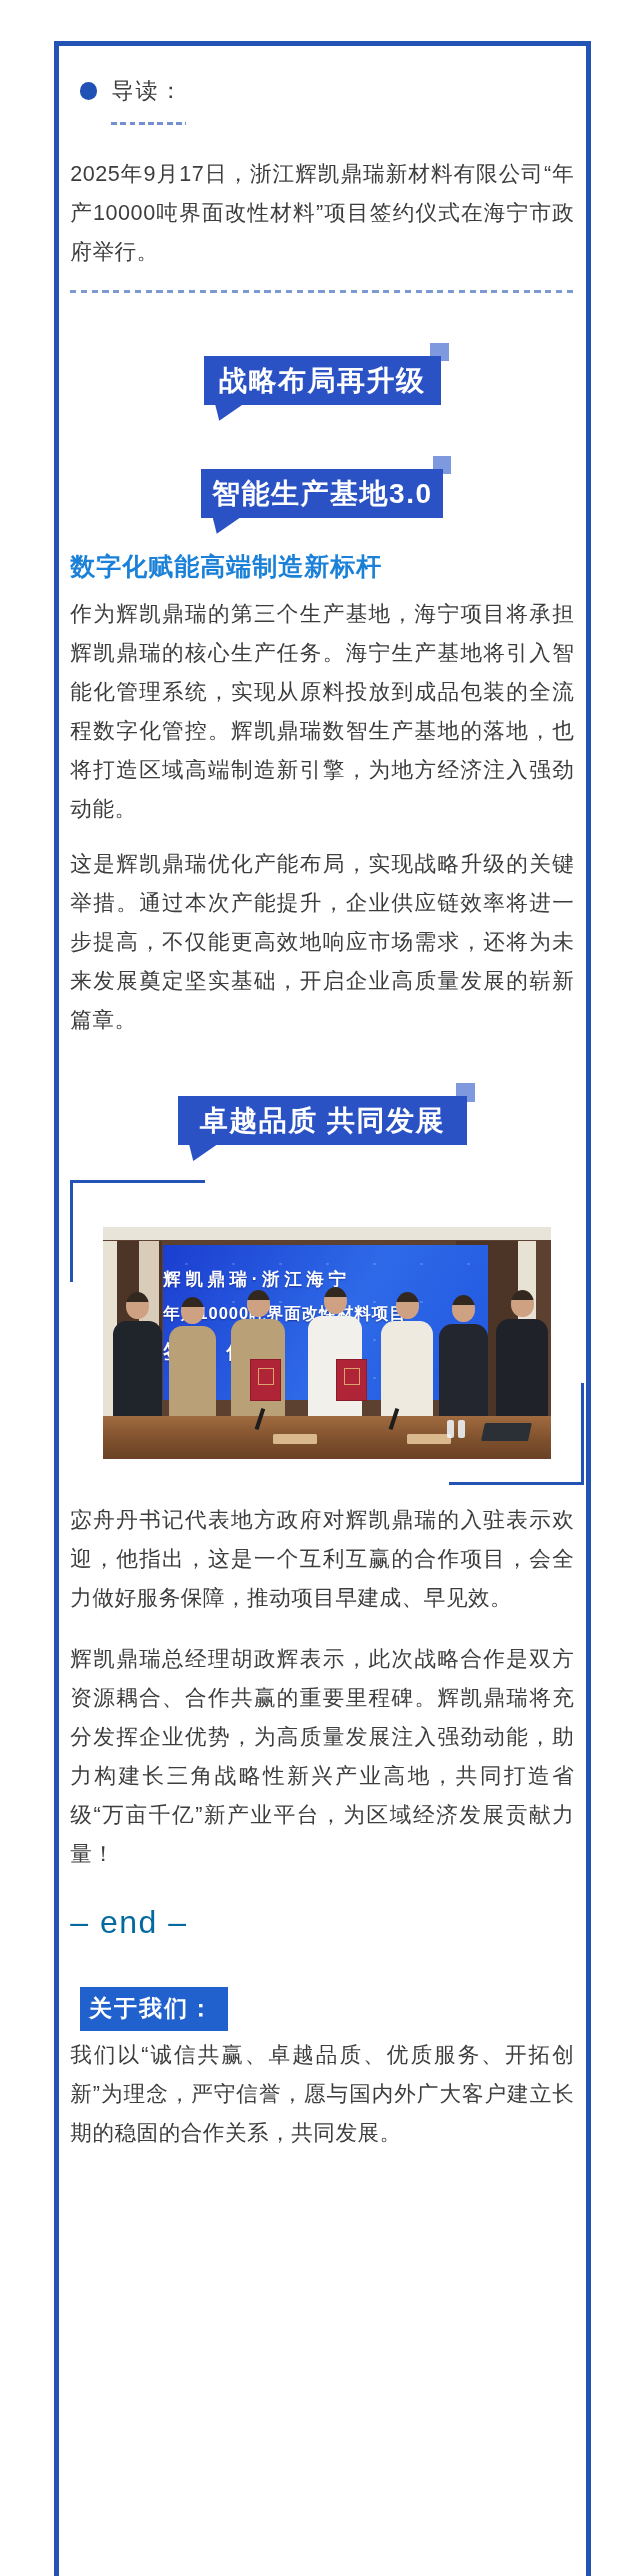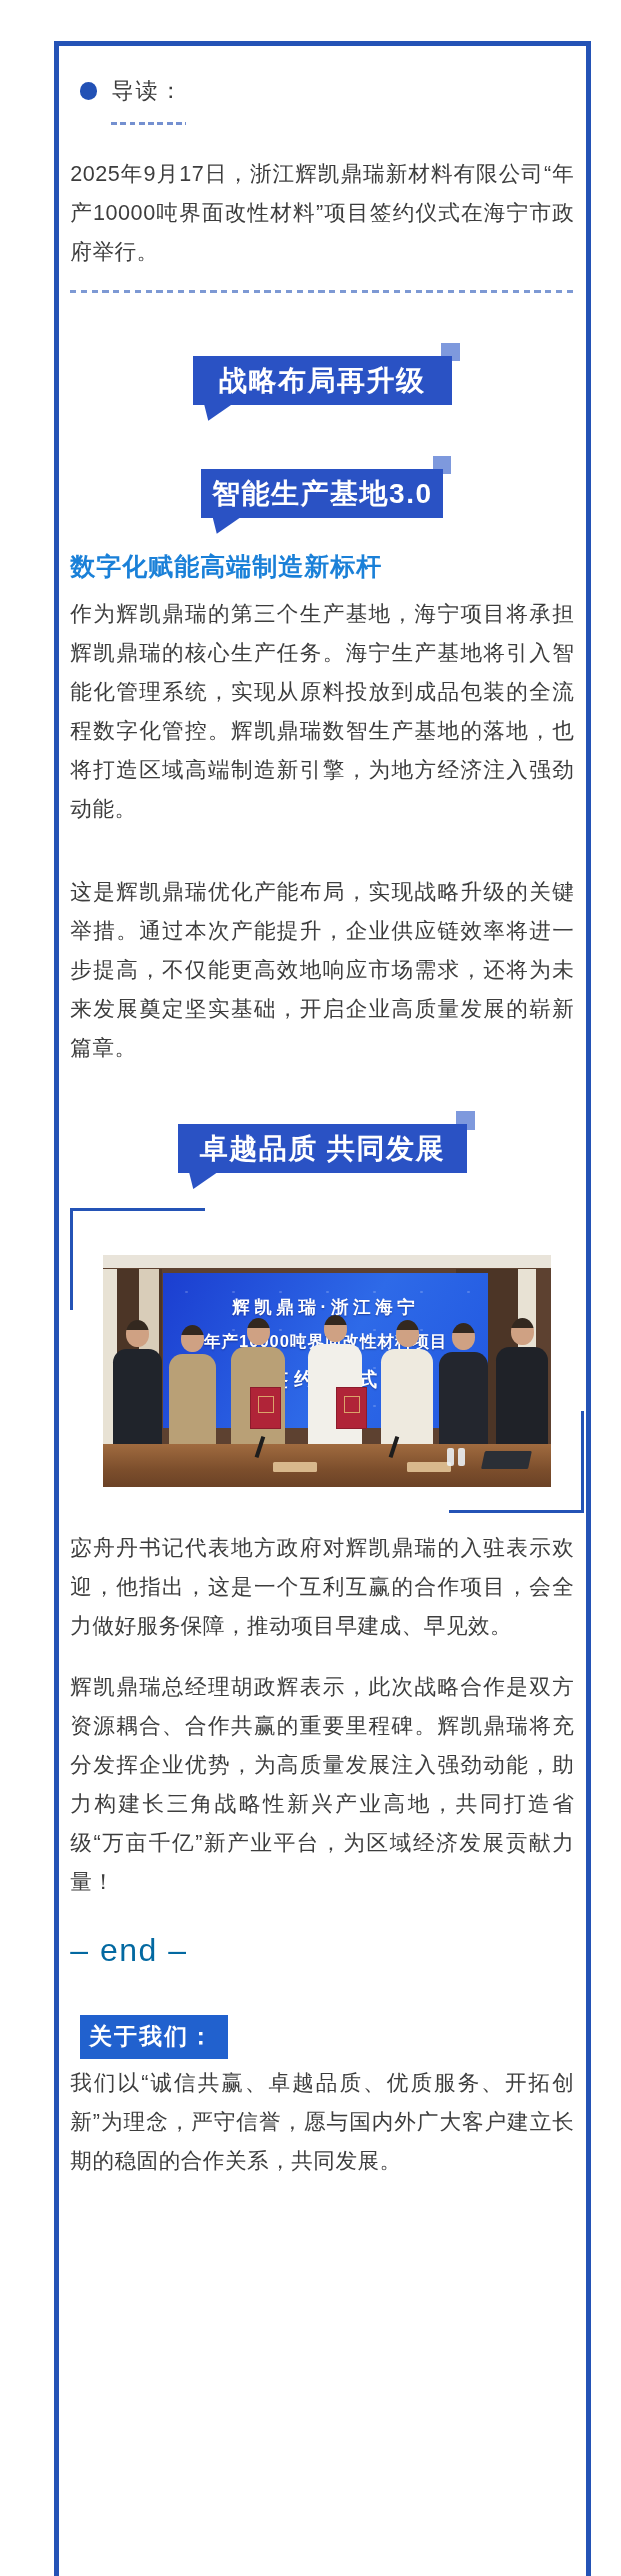--- a/index.html
+++ b/index.html
@@ -12,32 +12,32 @@
   .lead{display:flex;align-items:center;margin-top:30px;}
   .bullet{width:17.5px;height:17.5px;border-radius:50%;background:#2251b5;margin:0 14.4px 0 9.3px;flex:0 0 auto;}
   .lead-label{font-size:22px;color:#3c3c3c;letter-spacing:2.1px;}
   .lead-dashes{margin:15.5px 0 0 41px;width:75px;height:3.6px;
       background:repeating-linear-gradient(90deg,#7490d0 0 5.7px,transparent 5.7px 9.3px);}
   .dotted{margin-top:18.5px;height:3.6px;
       background:repeating-linear-gradient(90deg,#7d99d4 0 6.2px,transparent 6.2px 10.8px);}
 
   
   .body{font-size:21.6px;line-height:39px;color:#3d3d3d;text-align:justify;letter-spacing:0.5px;margin:0;}
-  .mt50{margin-top:26px;}.mt22{margin-top:11.3px;}.mt54{margin-top:44px;}
+  .mt50{margin-top:26px;}.mt22{margin-top:11.3px;}.mt54{margin-top:16px;}
   .mt80{margin-top:41px;}.mt42{margin-top:21.6px;}.mt30{margin-top:15.5px;}
   .mt6{margin-top:3.1px;}.mt56{margin-top:29px;}
 
   .entry-link{color:#8095c2;text-decoration:none;cursor:pointer;}
   .mag{display:inline-block;width:8.2px;height:8.2px;border:2.1px solid #8095c2;border-radius:50%;
        position:relative;top:-11.3px;margin-left:2.1px;}
   .mag::after{content:"";position:absolute;width:2.1px;height:6.2px;background:#8095c2;
        transform:rotate(-45deg);right:-2.6px;bottom:-4.1px;}
 
   
-  .banner-wrap{position:relative;width:259px;margin:63px auto 0;}
+  .banner-wrap{position:relative;width:237px;margin:63px auto 0;}
   .banner-wrap.b2{width:242px;margin-top:64px;}
   .banner-wrap.b3{width:289px;margin-top:57px;}
   .banner{position:relative;background:#2a52c4;height:49px;display:flex;align-items:center;justify-content:center;
           color:#fff;font-size:28px;font-weight:bold;letter-spacing:1.5px;z-index:1;white-space:nowrap;}
   .banner-sq{position:absolute;top:-13.4px;right:-8.2px;width:18.5px;height:18.5px;background:#7e99dd;}
   .banner-tail{position:absolute;left:11.3px;bottom:-15.5px;width:28px;height:16.5px;background:#2a52c4;
           clip-path:polygon(0 0,100% 0,15% 100%);}
 
   .subtitle{margin-top:32px;font-size:25px;font-weight:bold;color:#1a80d8;letter-spacing:1px;}
 
@@ -49,21 +49,21 @@
       border-right:3.6px solid #2453b6;border-bottom:3.6px solid #2453b6;}
   .photo{position:absolute;left:33px;top:47px;width:448px;height:232px;overflow:hidden;
       background:linear-gradient(#e9e4da 0,#e9e4da 13.4px,#5d4130 13.4px);}
   .p-panel{position:absolute;top:13.4px;bottom:43px;background:#4c3526;}
   .p-col{position:absolute;top:13.4px;bottom:43px;background:#e8e2d4;}
   .p-screen{position:absolute;left:60px;top:17.5px;width:325px;height:155px;
       background:linear-gradient(120deg,#1b3ed0,#2e6ae8 55%,#2157e0);}
   .p-screen::before{content:"";position:absolute;inset:0;opacity:.22;
       background-image:radial-gradient(circle,rgba(255,255,255,.9) 1px,transparent 1.5px);
       background-size:47px 38px;}
-  .scr-line{position:absolute;left:0;right:0;text-align:center;color:#fff;white-space:nowrap;
+  .scr-line{position:absolute;left:0;right:0;text-align:left;color:#fff;white-space:nowrap;
       text-shadow:0 1px 1.5px rgba(10,20,90,.5);}
   .scr1{top:21.6px;font-size:17.5px;letter-spacing:4.6px;font-weight:bold;}
   .scr2{top:58px;font-size:16.5px;letter-spacing:1px;font-weight:bold;}
   .scr3{top:93px;font-size:19.6px;letter-spacing:6.2px;font-weight:bold;}
   .person{position:absolute;bottom:40px;}
   .person .head{width:23px;height:27px;border-radius:50% 50% 46% 46%;margin:0 auto;
       background:linear-gradient(#33281f 0 38%,#cfa183 38%);}
   .person .torso{height:98px;border-radius:13.4px 13.4px 0 0;margin-top:2.6px;}
   .folder{position:absolute;width:29px;height:40px;background:#b02438;border:1px solid #8c1b2c;z-index:3;}
   .folder::after{content:"";position:absolute;left:7.2px;top:7.2px;width:13.4px;height:15.5px;

